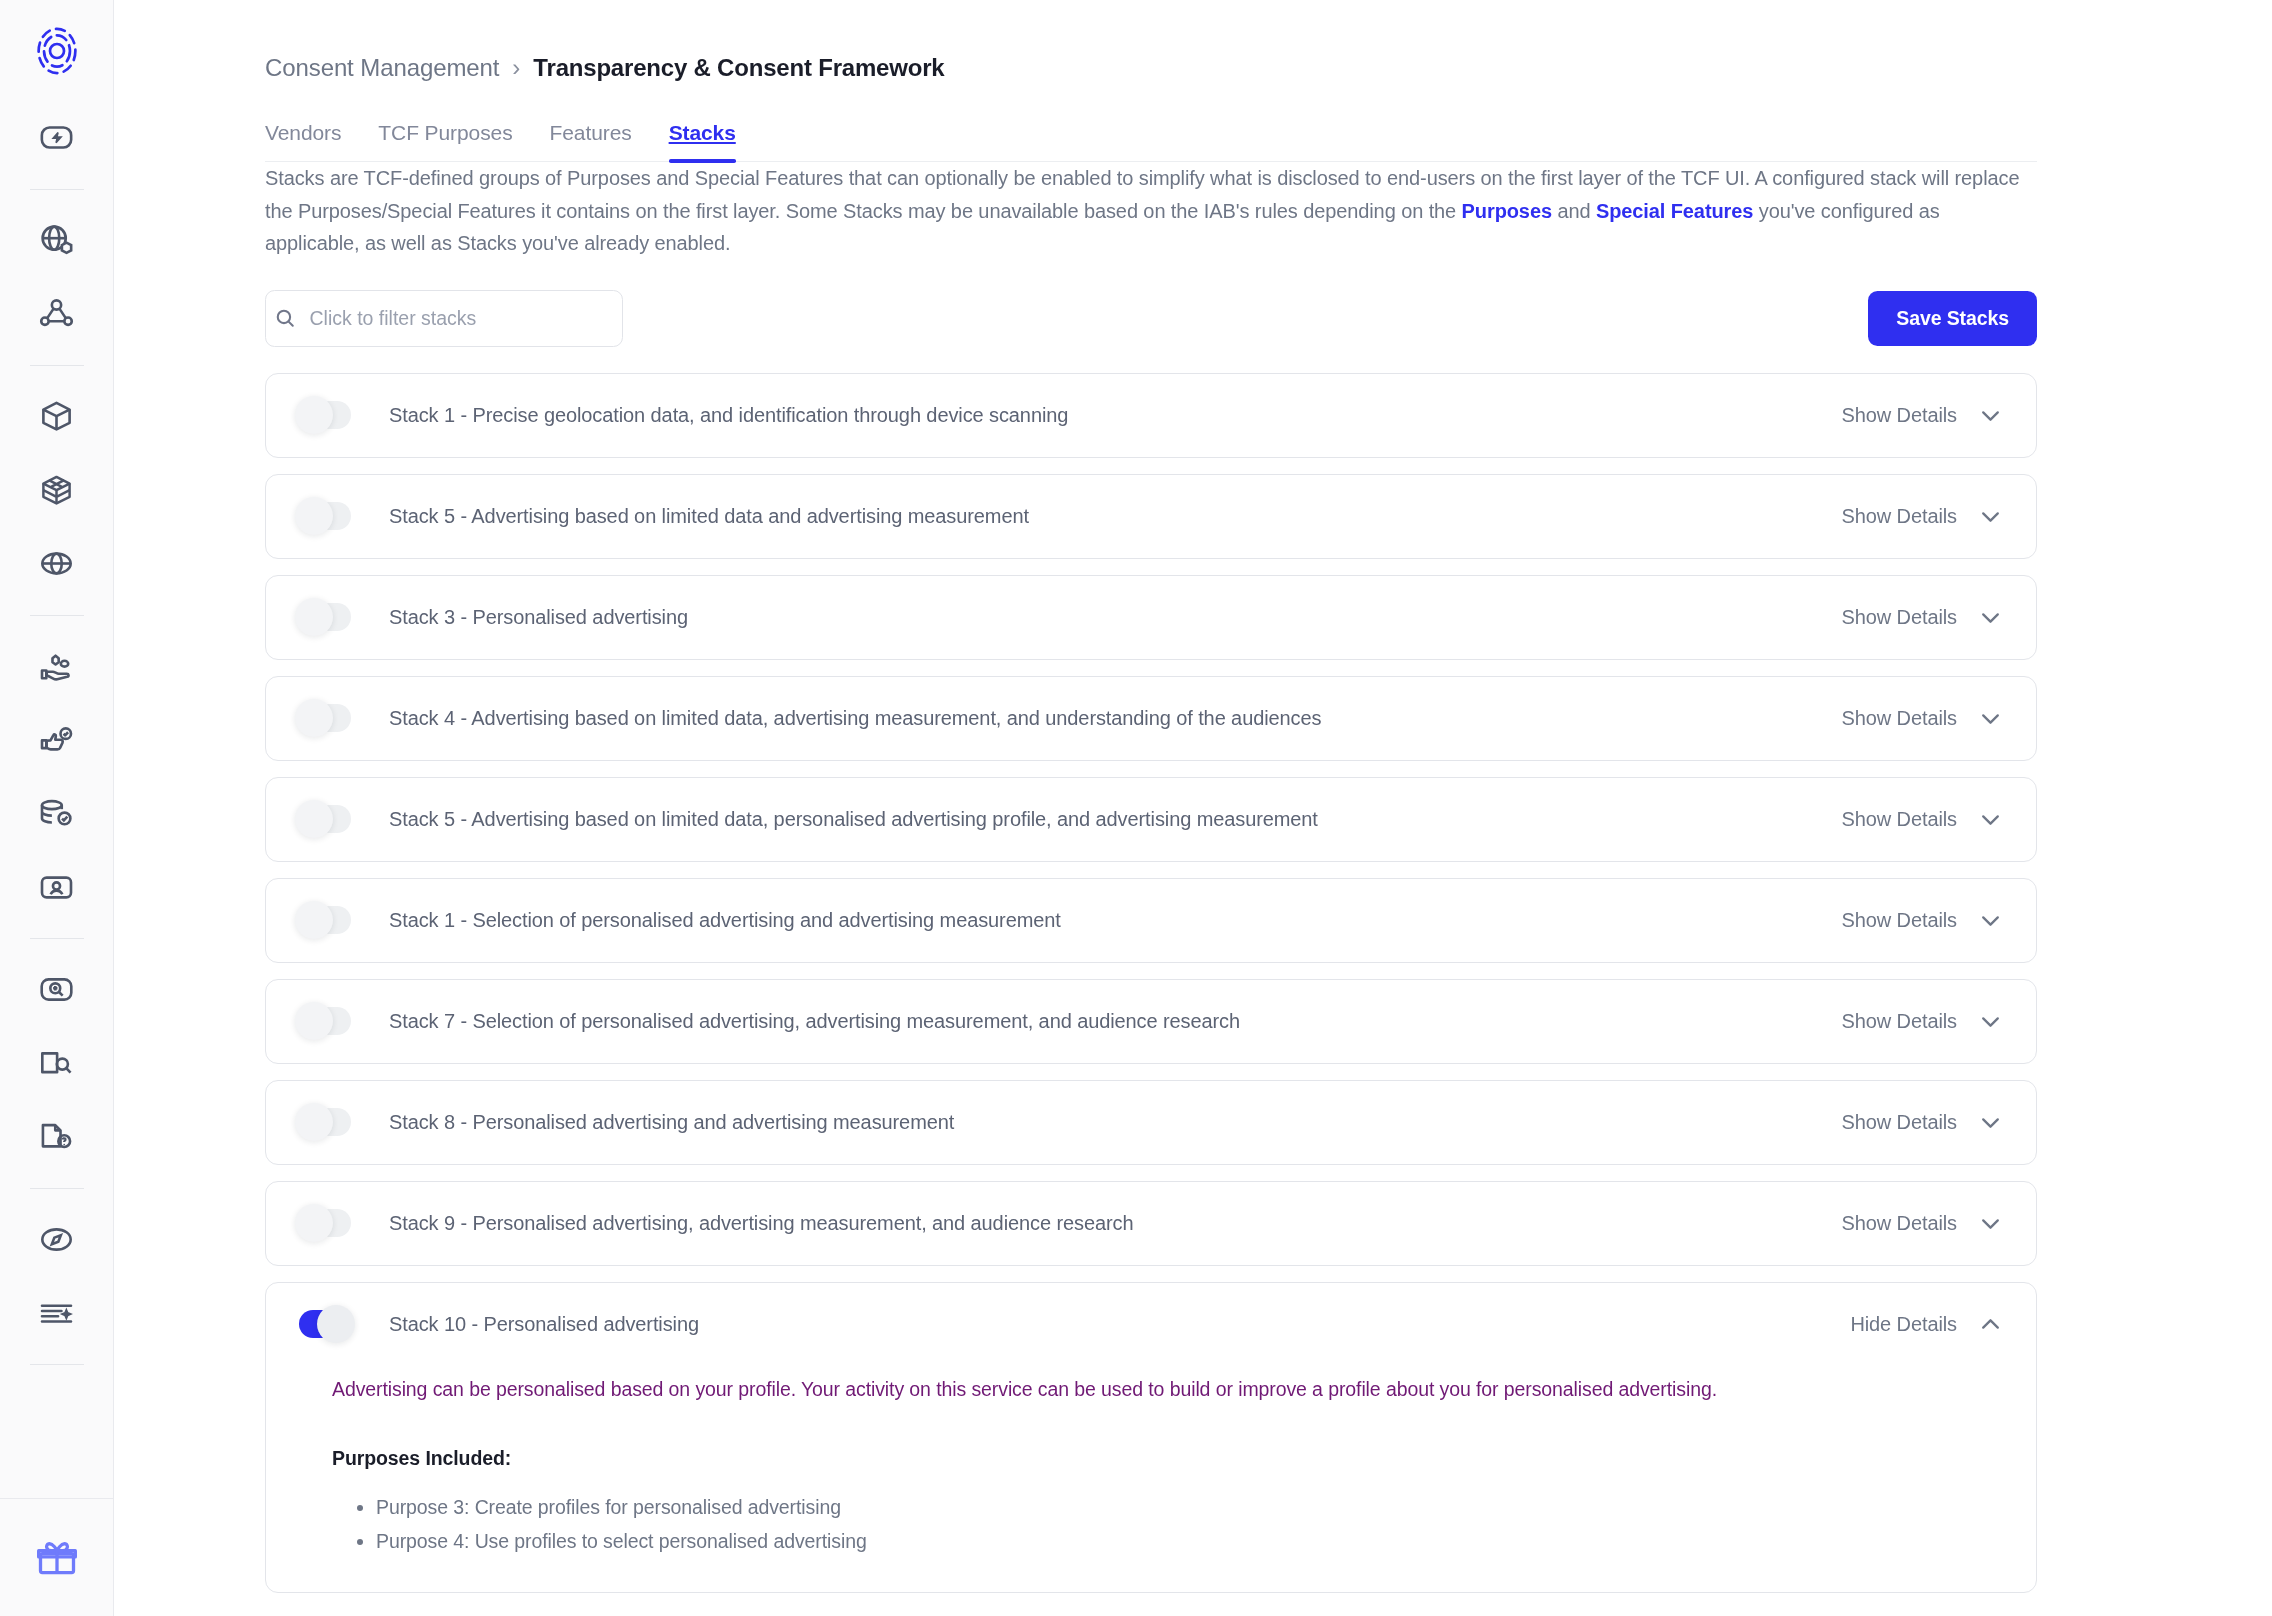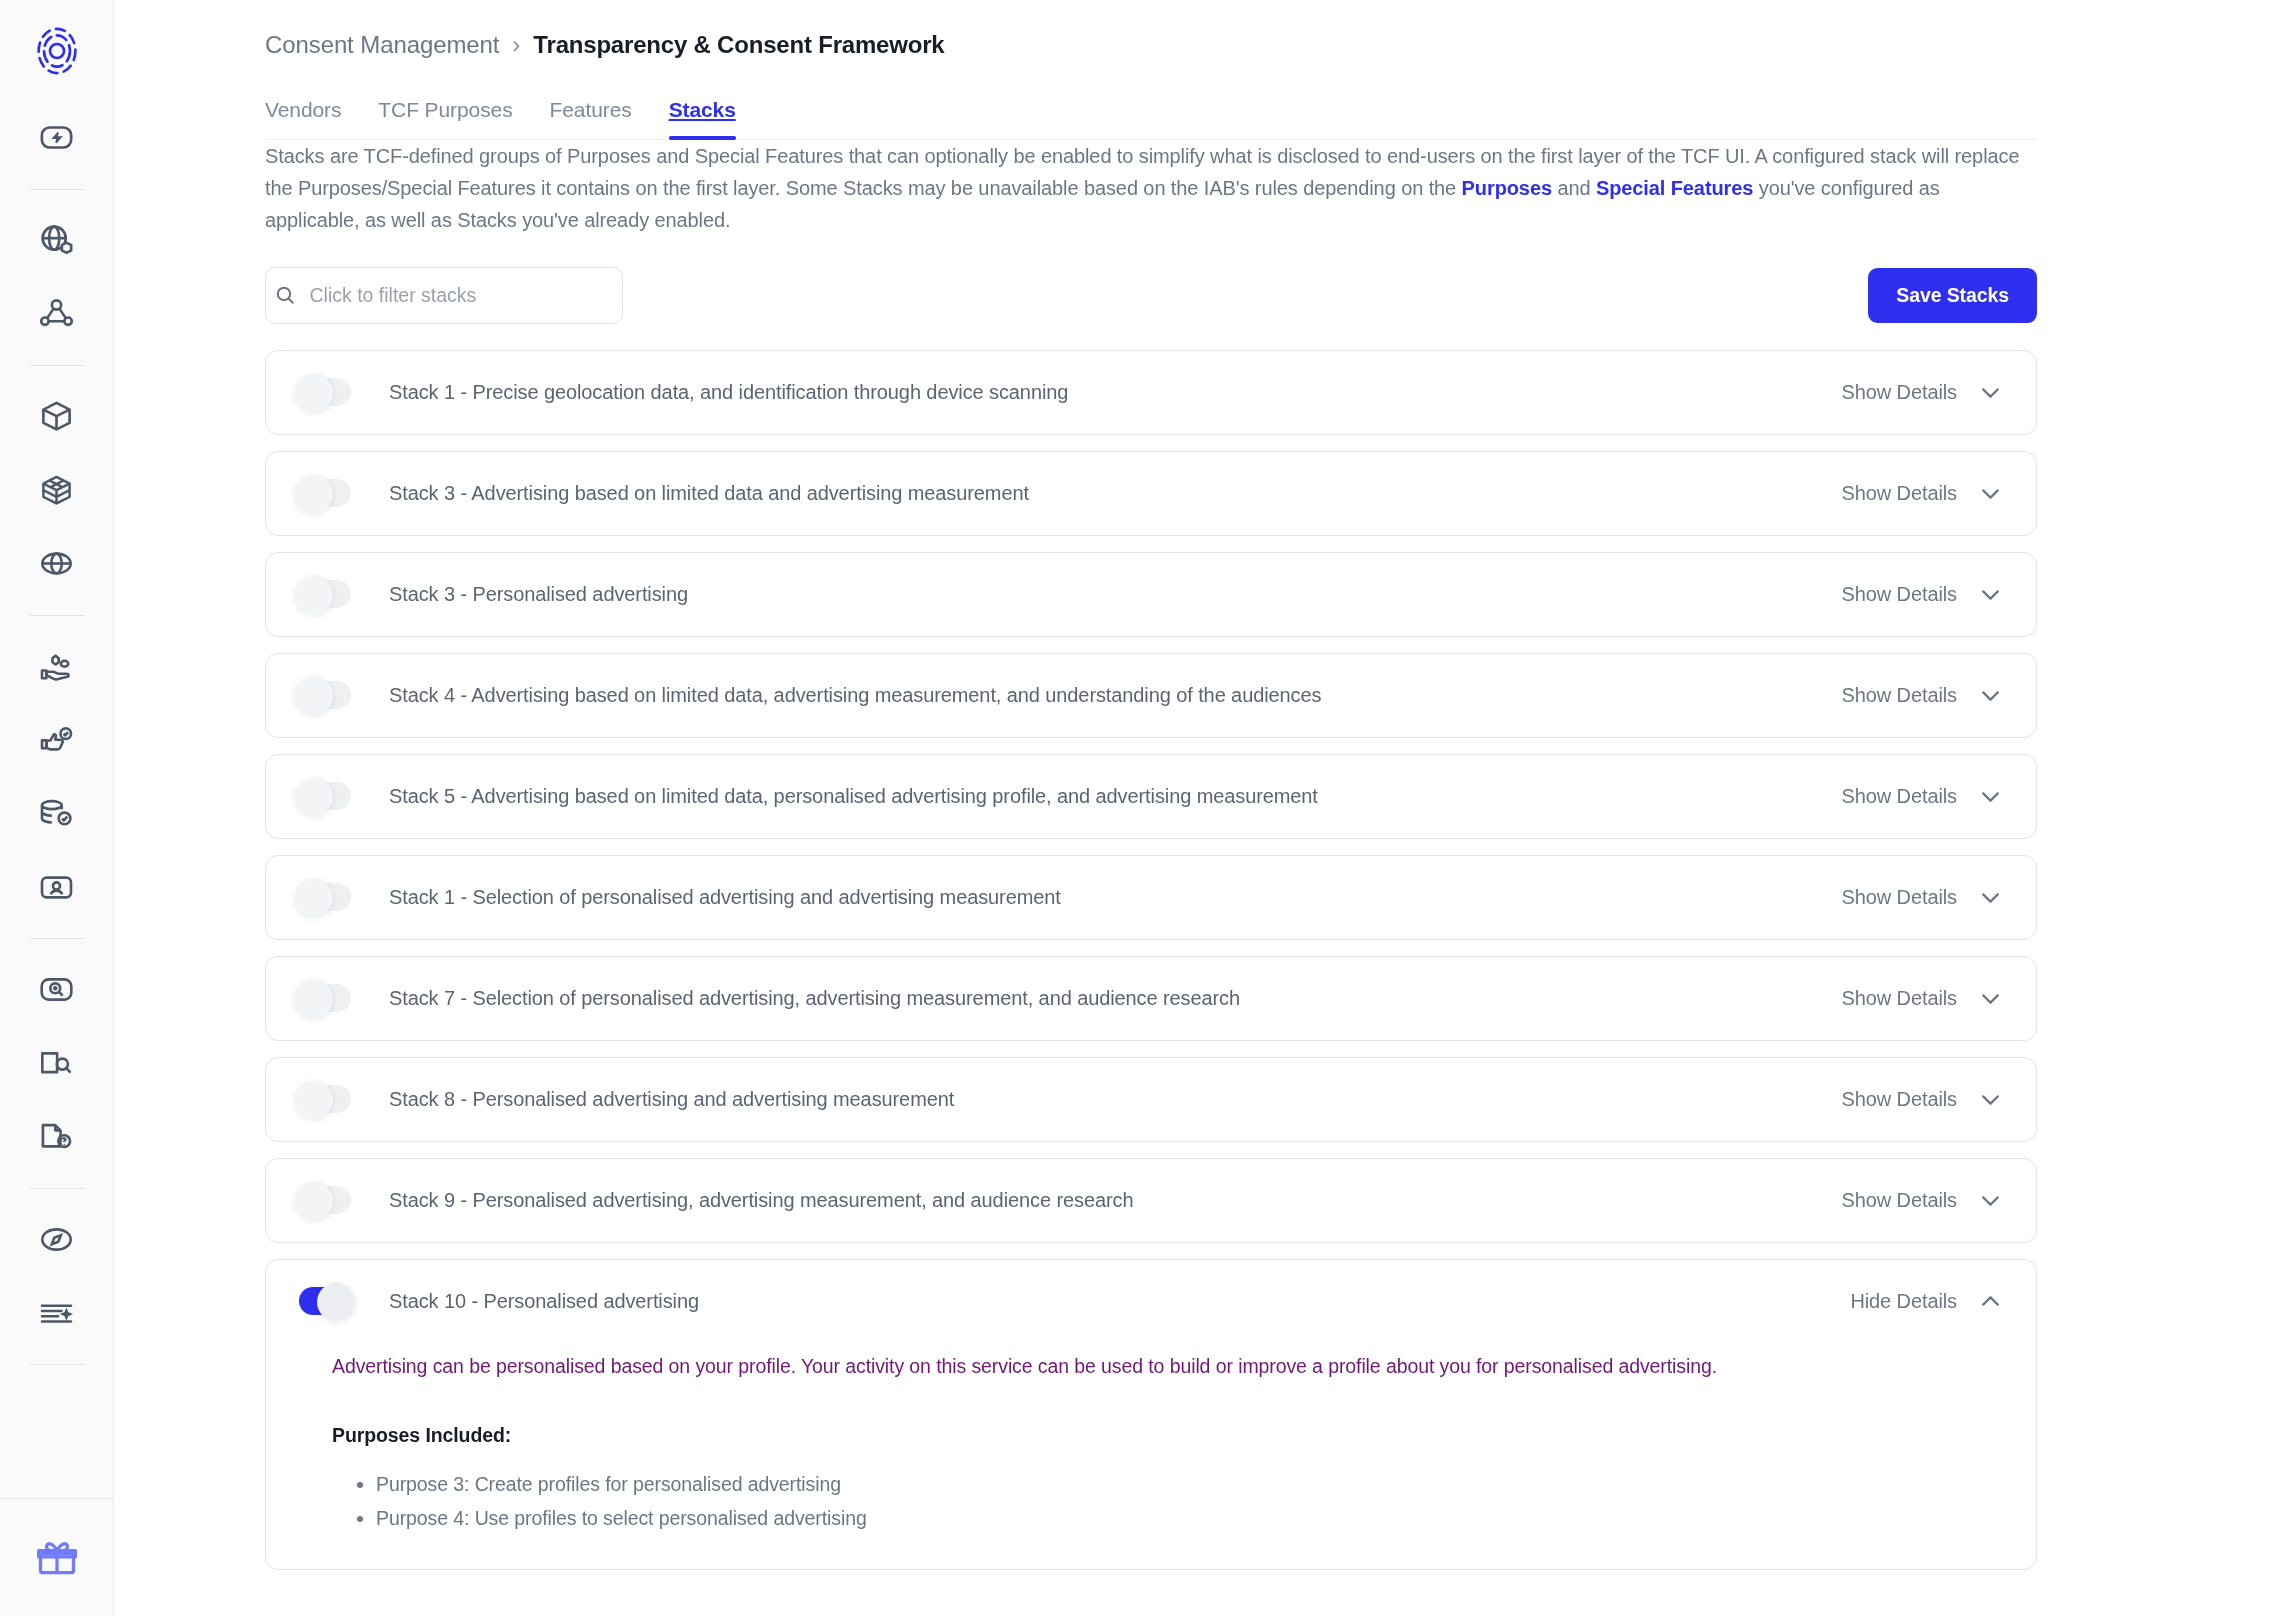--- a/index.html
+++ b/index.html
@@ -2,21 +2,21 @@
 <html style="font-size:9.5px"><head>
 <meta charset="utf-8">
 <style>
   * { box-sizing: border-box; margin: 0; padding: 0; }
   html, body {
     width: 2273px; height: 1616px;
     background: #ffffff;
     font-family: "Liberation Sans", sans-serif;
     overflow: hidden;
   }
-  .app { display: flex; width: 2179px; height: 1616px; }
+  .app { display: flex; width: 2179px; height: 1616px; align-items: center; }
 
   
   .sidebar {
     width: 114px; min-width: 114px; height: 1616px;
     background: #fafafb;
     border-right: 1.2px solid #e9eaee;
     display: flex; flex-direction: column; align-items: center;
     position: relative;
   }
   .logo-wrap { height: 101px; display: flex; align-items: center; justify-content: center; width: 100%; }
@@ -334,21 +334,21 @@
                 </svg>
             </div>
           </div>
         </div>
 
         <div class="stack-card">
           <div class="stack-row">
             <div class="toggle">
                 <div class="knob"></div>
               </div>
-            <div class="stack-label">Stack 3 - Advertising based on limited data and advertising measurement</div>
+            <div class="stack-label">Stack 5 - Advertising based on limited data and advertising measurement</div>
             <div class="details-toggle">
               <span>Show Details</span>
               <svg class="chev" viewBox="0 0 24 24" fill="none" stroke="#6e7686" stroke-width="2.2" stroke-linecap="round" stroke-linejoin="round">
                   <path d="M5 9l7 7 7-7"></path>
                 </svg>
             </div>
           </div>
         </div>
 
         <div class="stack-card">

